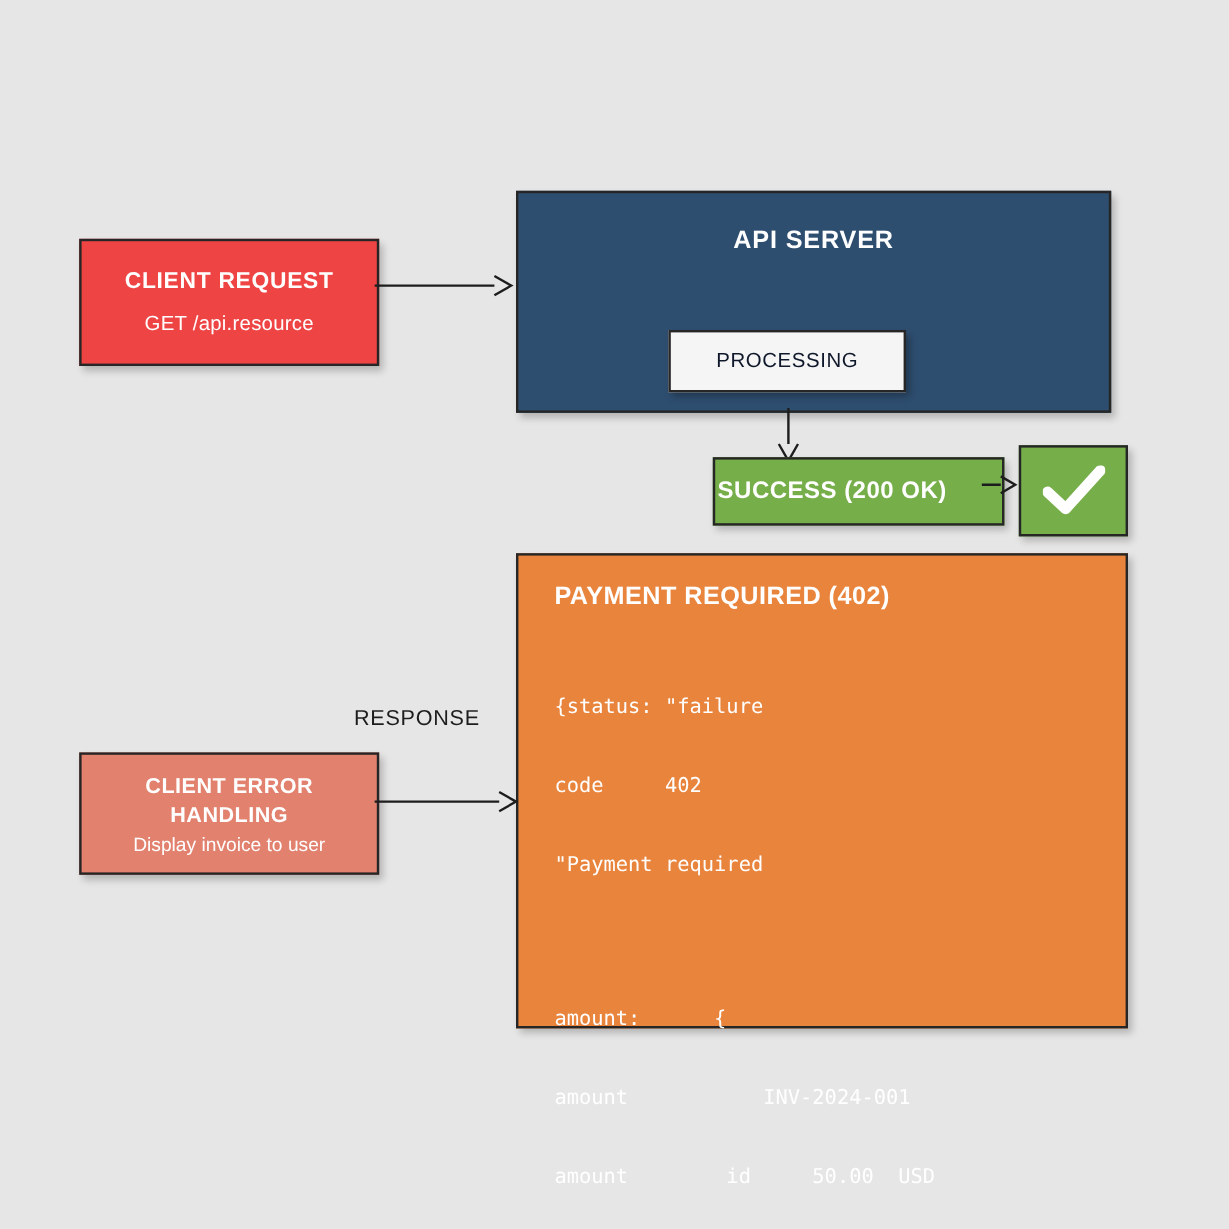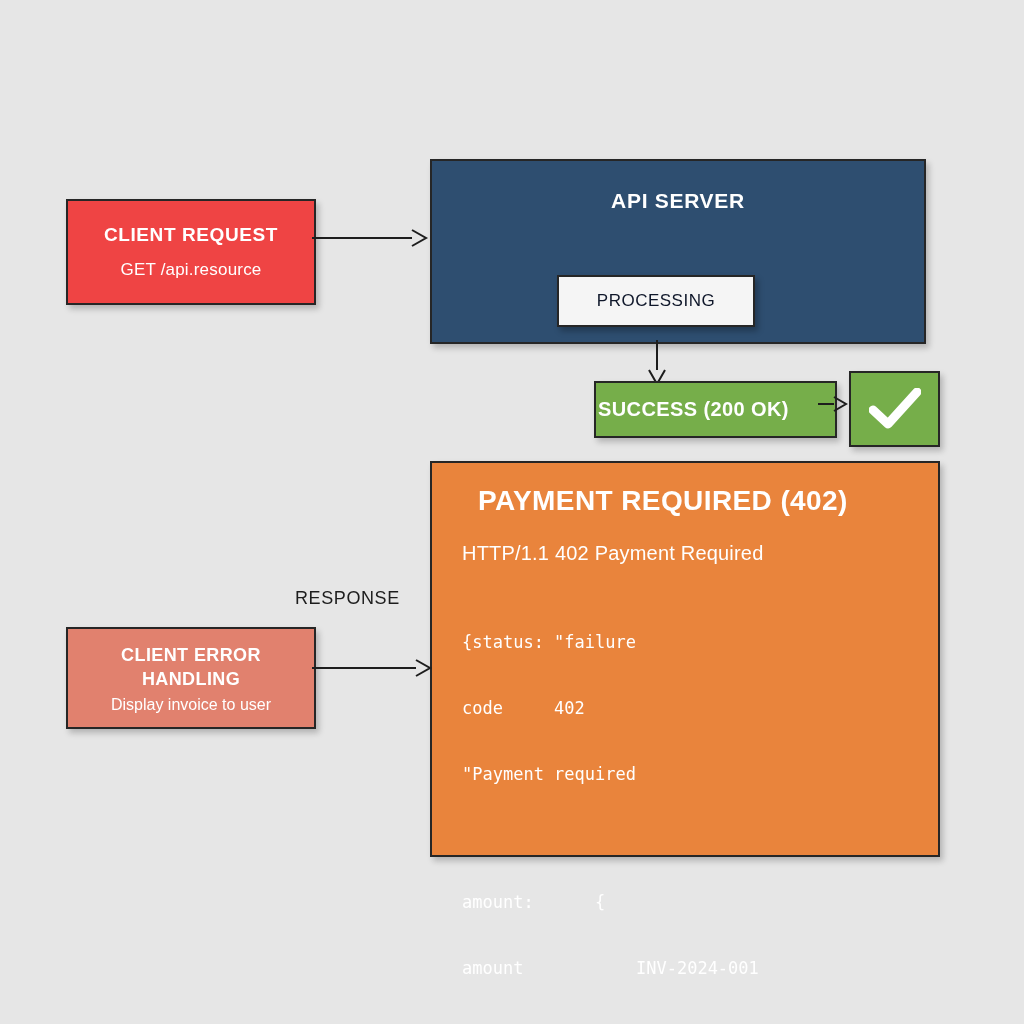--- a/index.html
+++ b/index.html
@@ -116,25 +116,24 @@
     top: 461px;
     width: 510px;
     height: 396px;
     background: #e9843c;
     display: block;
     padding: 22px 0 0 30px;
     align-items: stretch;
     text-align: left;
   }
   #payment-panel .panel-title {
-    font-size: 28px;
+    font-size: 21px;
     font-weight: bold;
     letter-spacing: 0.4px;
     margin-bottom: 25px;
-    margin-left: 16px;
   }
   #payment-panel .status-line {
     font-size: 20px;
     letter-spacing: 0.2px;
     margin-bottom: 22px;
   }
   .code-block {
     font-family: "DejaVu Sans Mono", "Liberation Mono", monospace;
     font-size: 17px;
     line-height: 22px;
@@ -218,21 +217,20 @@
   </svg>
 
   <div class="node" id="check-box">
     <svg width="52" height="42" viewBox="0 0 52 42">
       <path d="M4,22 L19,36 L48,4" fill="none" stroke="#ffffff" stroke-width="9" stroke-linecap="round" stroke-linejoin="round"></path>
     </svg>
   </div>
 
   <div class="node" id="payment-panel">
     <div class="panel-title">PAYMENT REQUIRED (402)</div>
-    <div class="status-line">HTTP/1.1 402 Payment Required</div>
 
     <div class="code-block">
       <div>{status: "failure</div>
       <div>code     402</div>
       <div>"Payment required</div>
       <div class="code-gap"></div>
       <div>amount:      {</div>
       <div>amount           INV-2024-001</div>
       <div>amount        id     50.00  USD</div>
       

